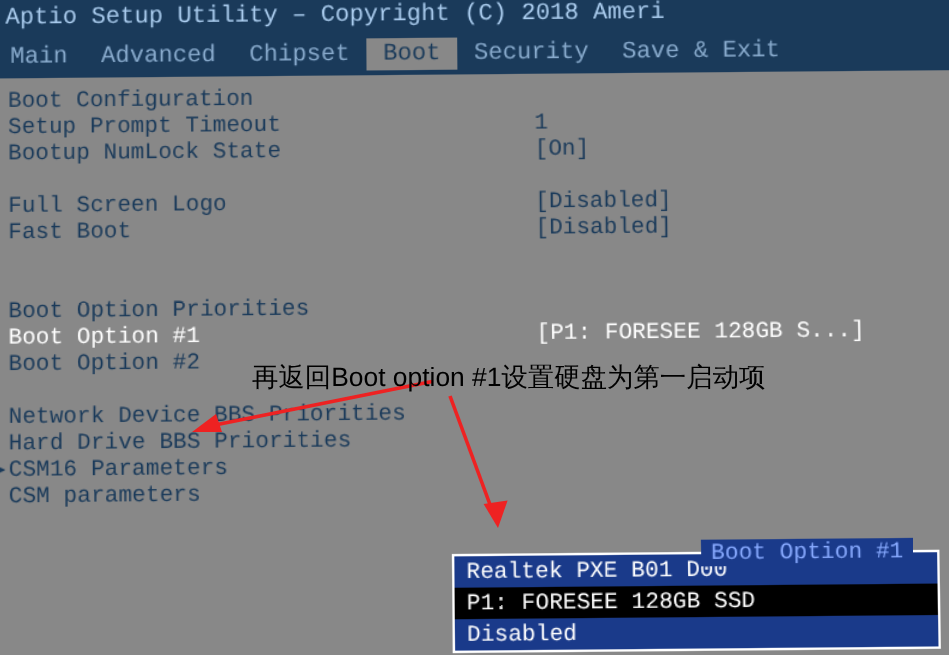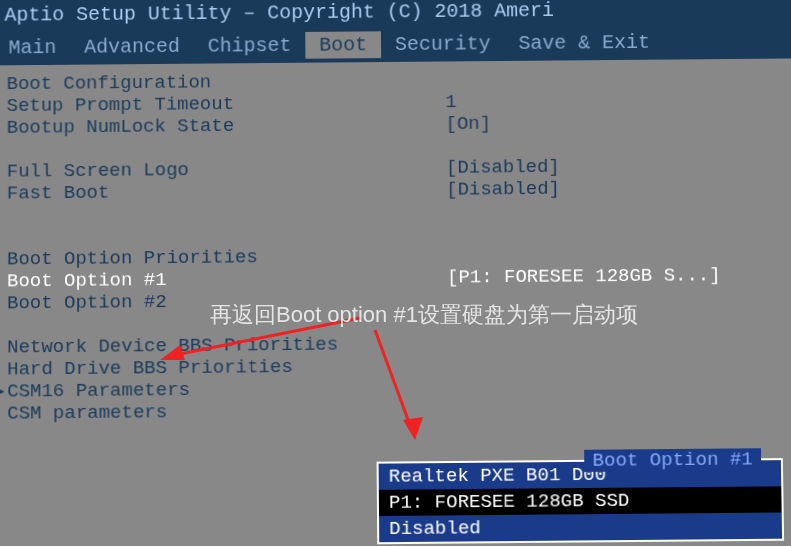--- a/index.html
+++ b/index.html
@@ -108,21 +108,21 @@
       color: #ffffff;
       padding: 2px 10px;
       font-size: 19px;
       cursor: pointer;
     }
     .popup-option.selected {
       background: #000000;
     }
     .annotation {
       position: absolute;
-      color: #e5e5e5;
+      color: #000000;
       font-family: 'SimSun', 'Microsoft YaHei', sans-serif;
       font-size: 22px;
       font-weight: normal;
       z-index: 100;
     }
     .annotation-text {
       top: 300px;
       left: 210px;
     }
     .arrow {

